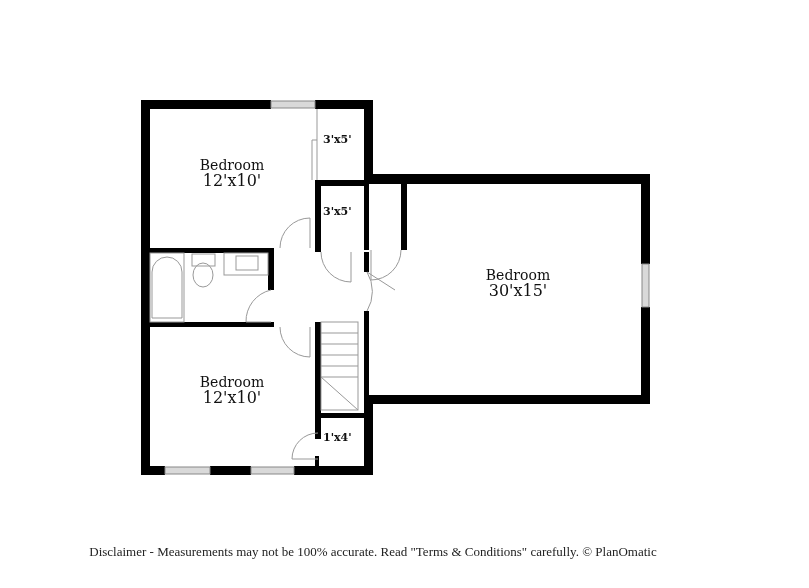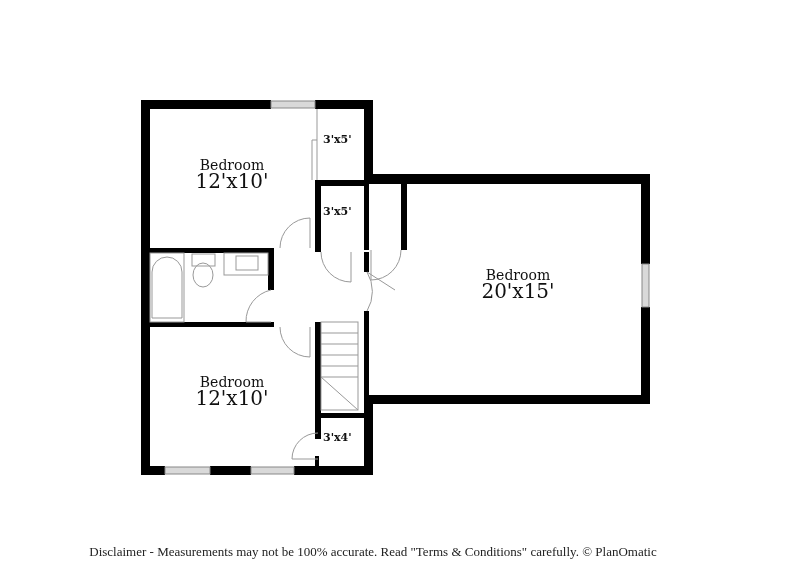--- a/index.html
+++ b/index.html
@@ -8,21 +8,21 @@
   .room-label {
     position: absolute;
     font-family: "DejaVu Serif", "Liberation Serif", serif;
     font-weight: normal;
     color: #111111;
     text-align: center;
     line-height: 16px;
     white-space: nowrap;
   }
   .room-label .name { display: block; font-size: 14px; }
-  .room-label .dim { display: block; font-size: 20px; }
+  .room-label .dim { display: block; font-size: 16px; }
   .closet-label {
     position: absolute;
     font-family: "DejaVu Serif", "Liberation Serif", serif;
     font-weight: bold;
     font-size: 11px;
     color: #111111;
     white-space: nowrap;
   }
   .disclaimer {
     position: absolute;
@@ -125,20 +125,20 @@
   <span class="dim">12'x10'</span>
 </div>
 
 <div class="room-label" style="left:192px; top:374px; width:80px;">
   <span class="name">Bedroom</span>
   <span class="dim">12'x10'</span>
 </div>
 
 <div class="room-label" style="left:478px; top:267px; width:80px;">
   <span class="name">Bedroom</span>
-  <span class="dim">20'x15'</span>
+  <span class="dim">30'x15'</span>
 </div>
 
 <div class="closet-label" style="left:323px; top:133px;">3'x5'</div>
 <div class="closet-label" style="left:323px; top:205px;">3'x5'</div>
-<div class="closet-label" style="left:323px; top:431px;">3'x4'</div>
+<div class="closet-label" style="left:323px; top:431px;">1'x4'</div>
 
 <div class="disclaimer">Disclaimer - Measurements may not be 100% accurate. Read "Terms &amp; Conditions" carefully. © PlanOmatic</div>
 
 </body></html>

